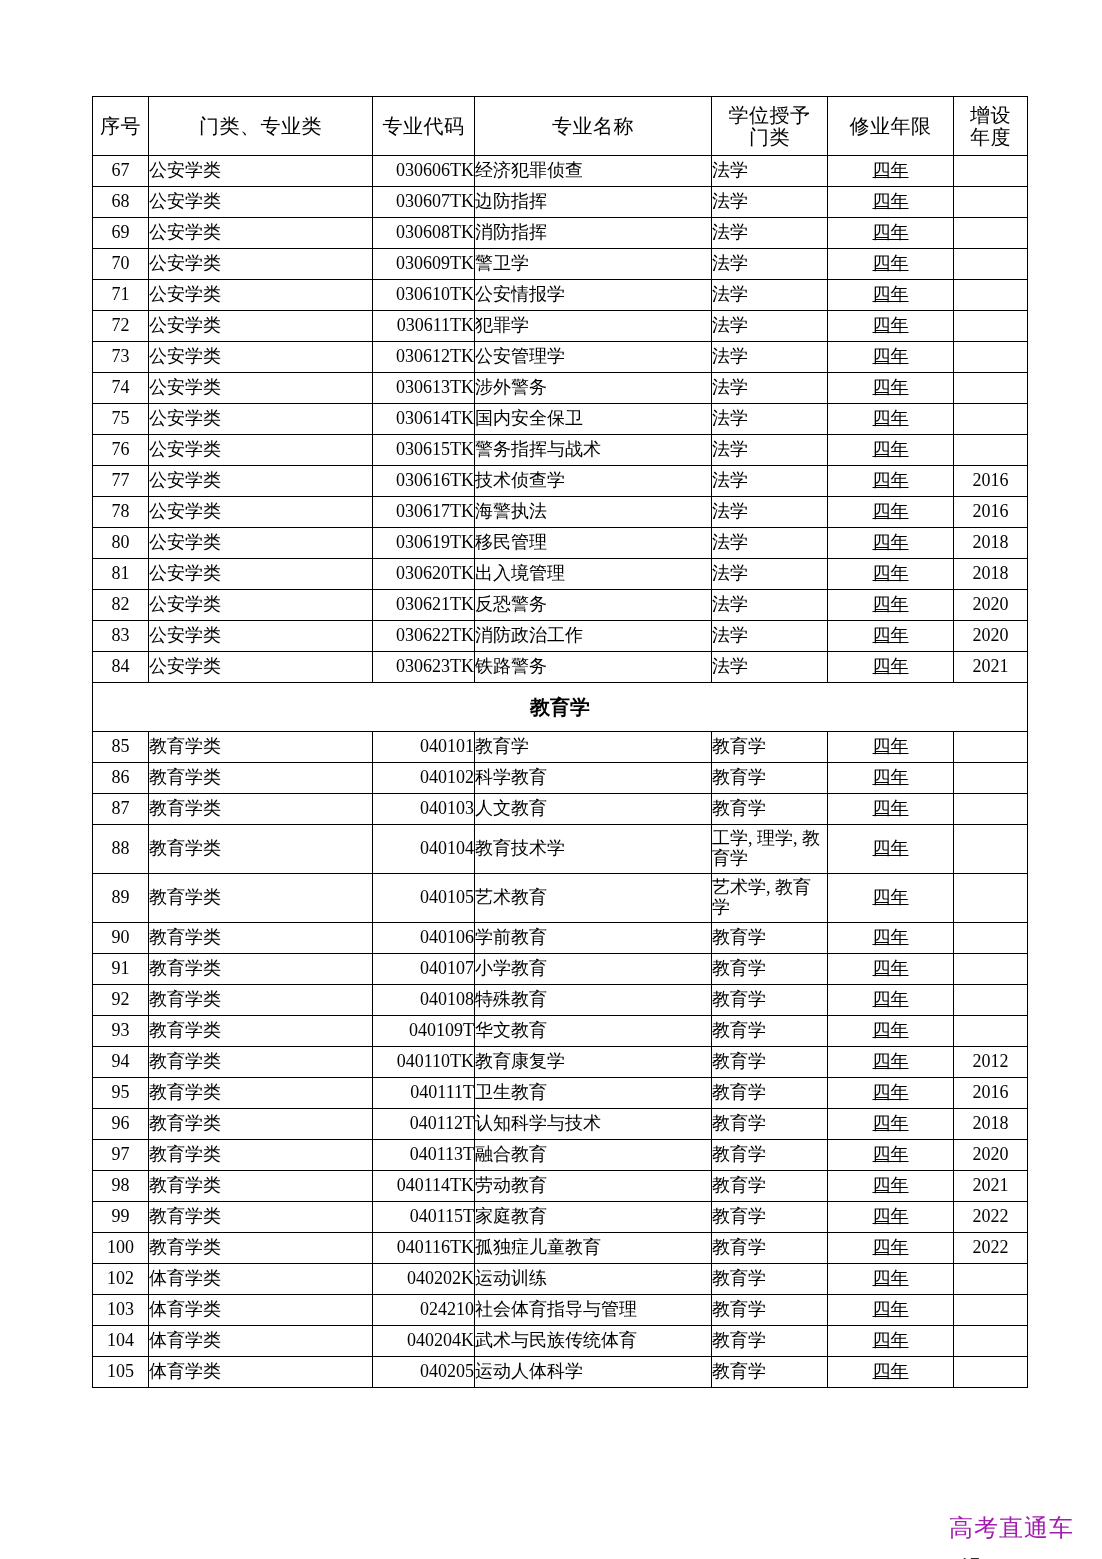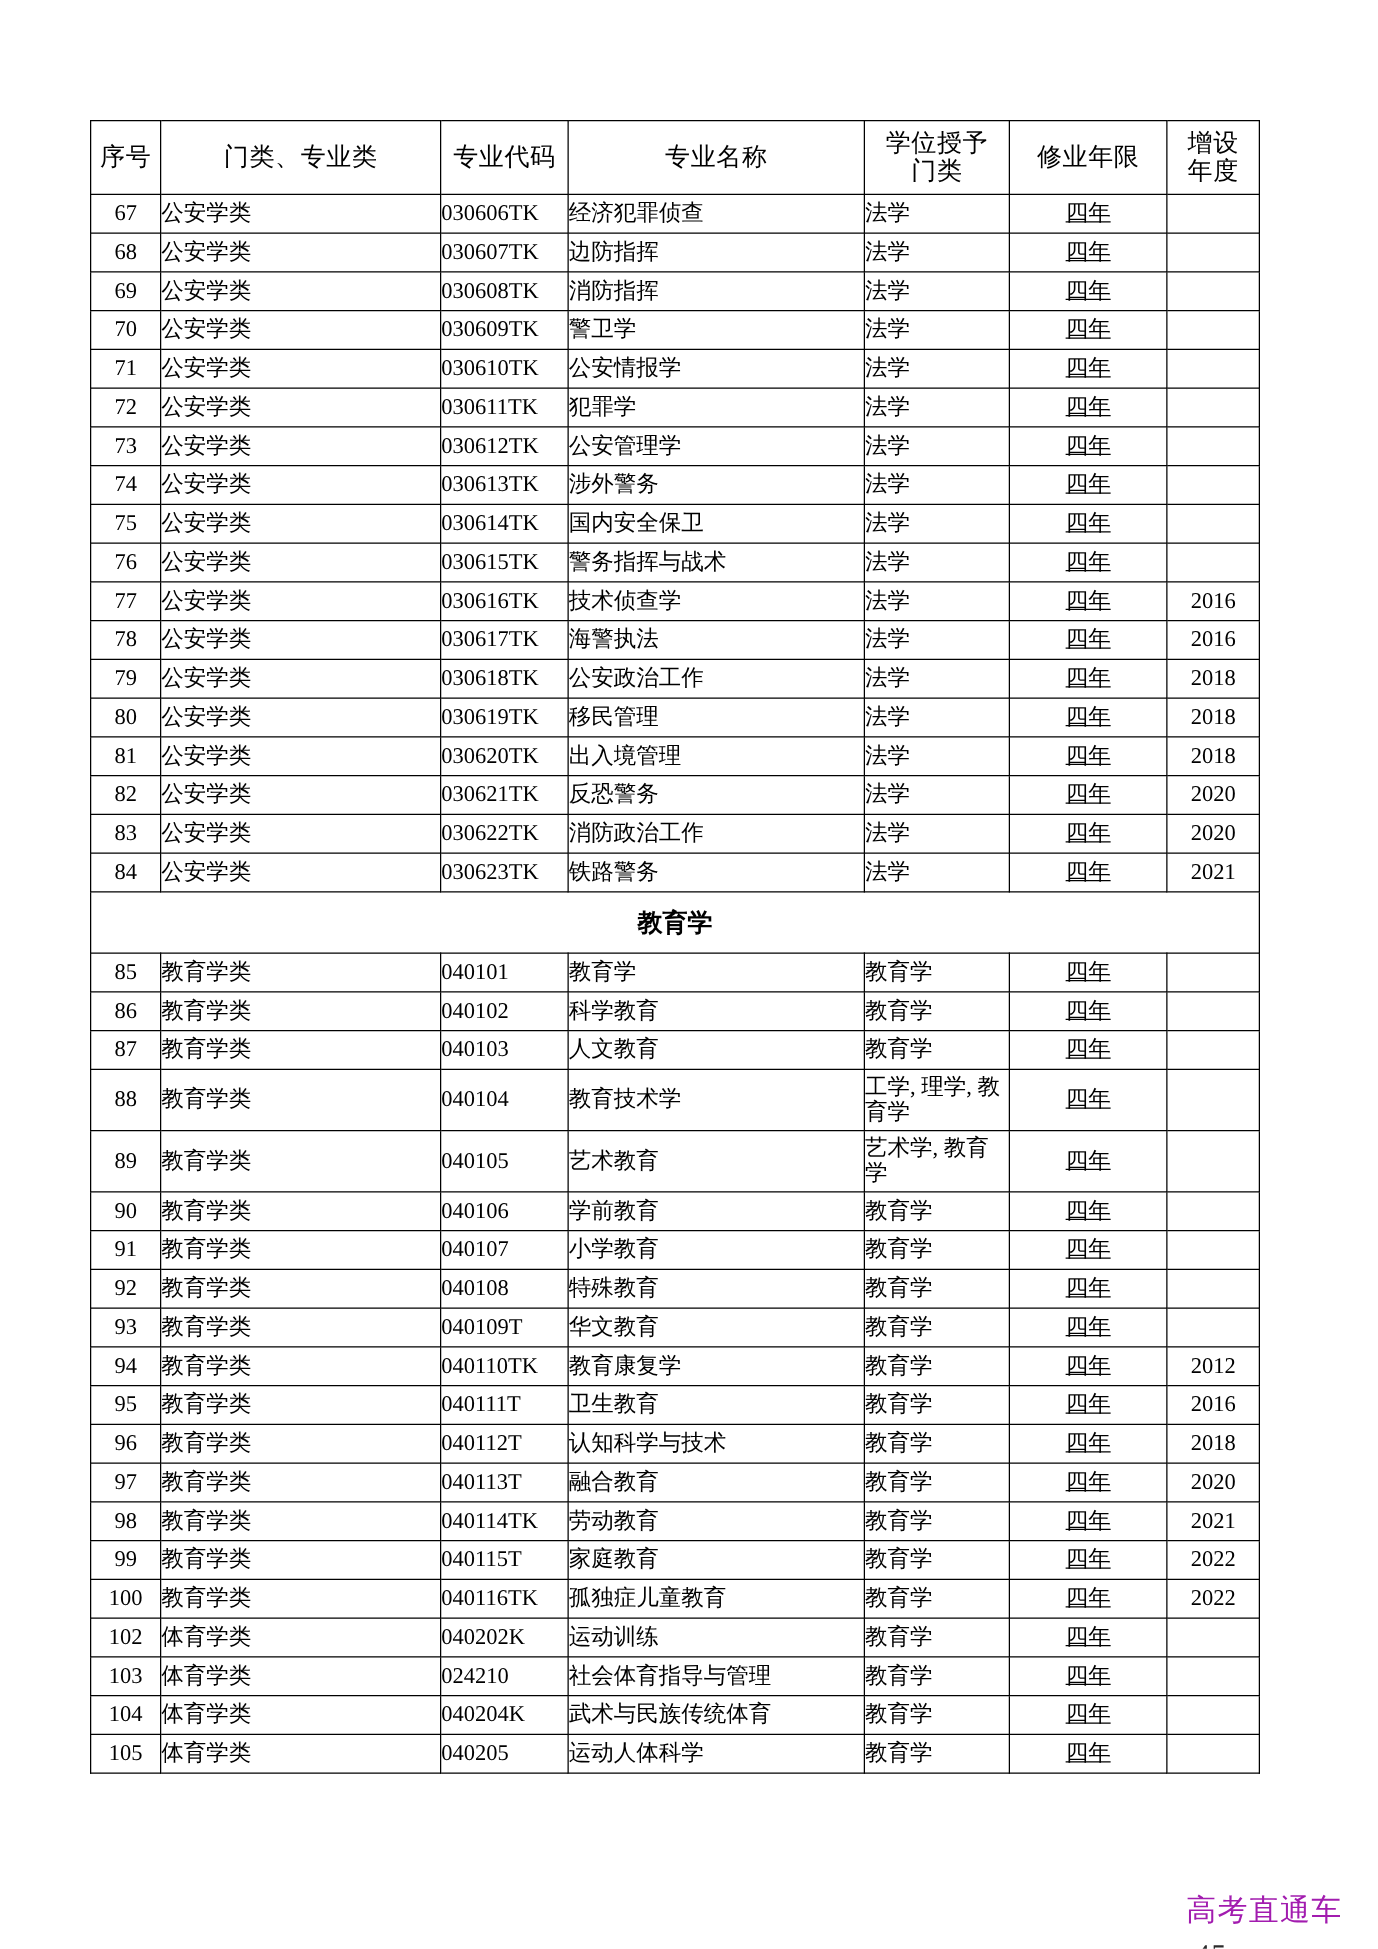--- a/index.html
+++ b/index.html
@@ -18,21 +18,21 @@
 
   #page {
     position: absolute;
     left: 0; top: 0;
     width: 1102px;
     height: 1559px;
   }
 
   table.majors {
     position: absolute;
-    left: 72px;
+    left: 92px;
     top: 96px;
     width: 935px;
     border-collapse: collapse;
     table-layout: fixed;
   }
 
   table.majors td, table.majors th {
     border: 1.5px solid #000000;
     padding: 0;
     font-weight: normal;
@@ -65,21 +65,21 @@
     font-size: 18px;
     line-height: 1.1;
   }
 
   tbody tr.tall-row td {
     height: 48px;
   }
 
   td.seq    { text-align: center; }
   td.cat    { text-align: left;  padding-left: 6px; margin-left: 32px; }
-  td.code   { text-align: left;  padding-left: 5px; }
+  td.code   { text-align: right;  padding-left: 5px; }
   td.name   { text-align: left;  padding-left: 6px; }
   td.degree { text-align: left; line-height: 1.15; }
   td.years  { text-align: center; text-decoration: underline; }
   td.added  { text-align: center; }
 
   tr.section-row td {
     height: 48px;
     text-align: center;
     font-size: 20px;
     font-weight: bold;
@@ -243,29 +243,20 @@
         <tr class="data-row">
           <td class="seq">78</td>
           <td class="cat">公安学类</td>
           <td class="code">030617TK</td>
           <td class="name">海警执法</td>
           <td class="degree">法学</td>
           <td class="years">四年</td>
           <td class="added">2016</td>
         </tr>
         <tr class="data-row">
-          <td class="seq">79</td>
-          <td class="cat">公安学类</td>
-          <td class="code">030618TK</td>
-          <td class="name">公安政治工作</td>
-          <td class="degree">法学</td>
-          <td class="years">四年</td>
-          <td class="added">2018</td>
-        </tr>
-        <tr class="data-row">
           <td class="seq">80</td>
           <td class="cat">公安学类</td>
           <td class="code">030619TK</td>
           <td class="name">移民管理</td>
           <td class="degree">法学</td>
           <td class="years">四年</td>
           <td class="added">2018</td>
         </tr>
         <tr class="data-row">
           <td class="seq">81</td>

